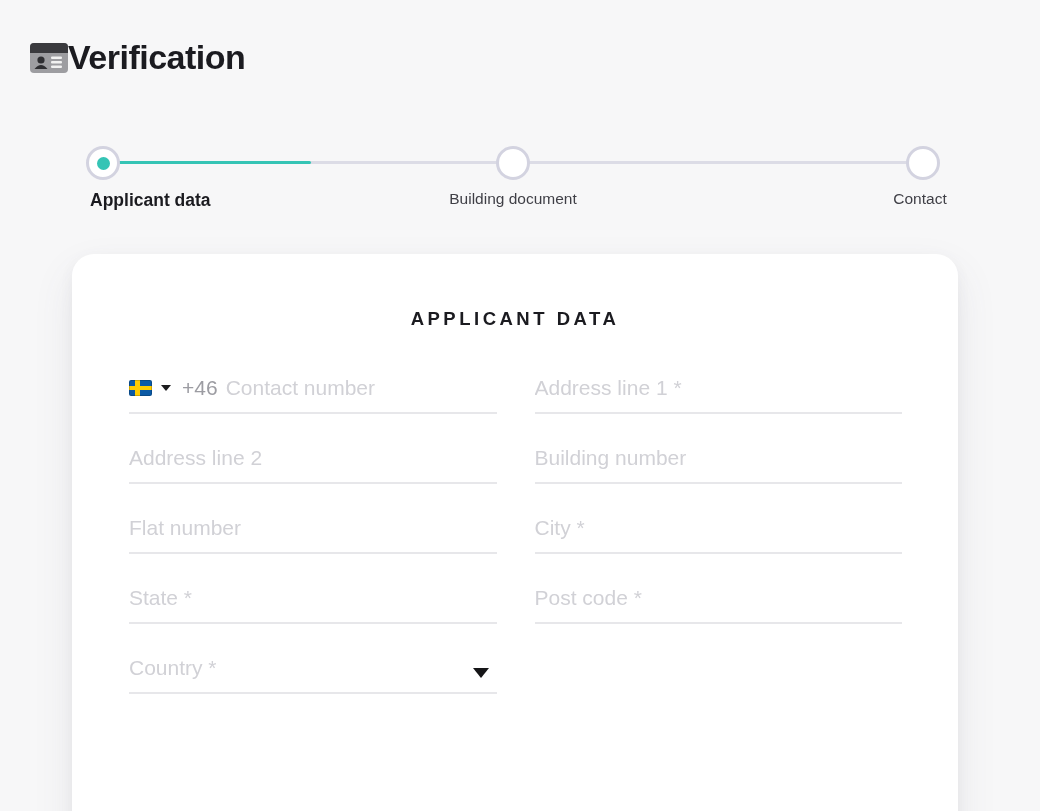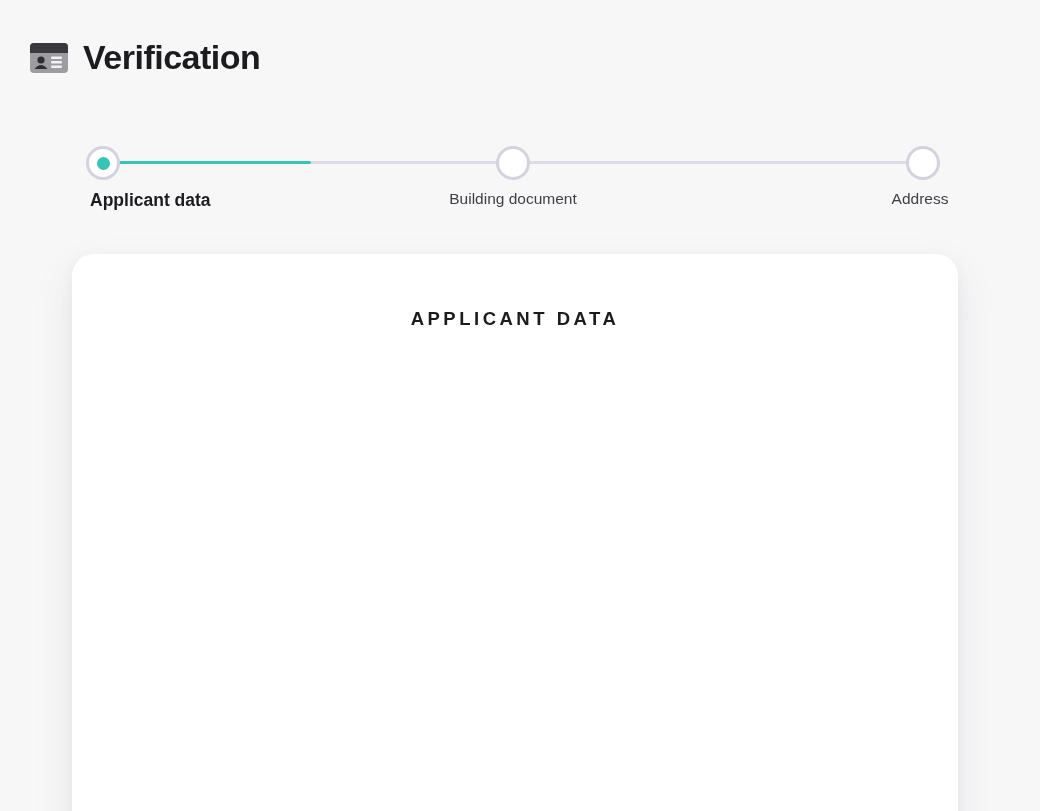--- a/index.html
+++ b/index.html
@@ -7,21 +7,21 @@
   body {
     position: relative;
     overflow: hidden;
     background: var(--background, #f7f7f8);
     font-family: "Liberation Sans", "DejaVu Sans", sans-serif;
   }
 
   
   .page-header {
     position: absolute; left: 30px; top: 38px;
-    display: flex; align-items: center; gap: 15px;
+    display: flex; align-items: center; 
   }
   .page-header h1 {
     font-size: 34px; font-weight: 700; letter-spacing: -0.5px;
     color: var(--text-primary, #1b1b20);
   }
 
   
   .stepper { position: absolute; left: 86px; top: 146px; width: 854px; height: 70px; }
   .track {
     position: absolute; left: 17px; top: 15px; width: 820px; height: 3px;
@@ -127,19 +127,62 @@
   </div>
   <div class="dot s2">
     
   </div>
   <div class="dot s3">
     
   </div>
 
   <span class="step-label l1">Applicant data</span>
   <span class="step-label l2">Building document</span>
-  <span class="step-label l3">Address</span>
+  <span class="step-label l3">Contact</span>
 </div>
 
 <div class="card">
   <div class="card-heading">APPLICANT DATA</div>
 
+  <div class="form">
+
+    <div class="field phone">
+      <span class="flag"></span>
+      <span class="caret-sm"></span>
+      <span class="dial">+46</span>
+      <input type="text" placeholder="Contact number" style="">
+    </div>
+
+    <div class="field">
+      <input type="text" placeholder="Address line 1 *" style="">
+    </div>
+
+    <div class="field">
+      <input type="text" placeholder="Address line 2" style="">
+    </div>
+
+    <div class="field">
+      <input type="text" placeholder="Building number" style="">
+    </div>
+
+    <div class="field">
+      <input type="text" placeholder="Flat number" style="">
+    </div>
+
+    <div class="field">
+      <input type="text" placeholder="City *" style="">
+    </div>
+
+    <div class="field">
+      <input type="text" placeholder="State *" style="">
+    </div>
+
+    <div class="field">
+      <input type="text" placeholder="Post code *" style="">
+    </div>
+
+    <div class="field country">
+      <input type="text" readonly="" placeholder="Country *" style="">
+      <span class="caret-lg"></span>
+    </div>
+
+  </div>
 </div>
 
 </body></html>

